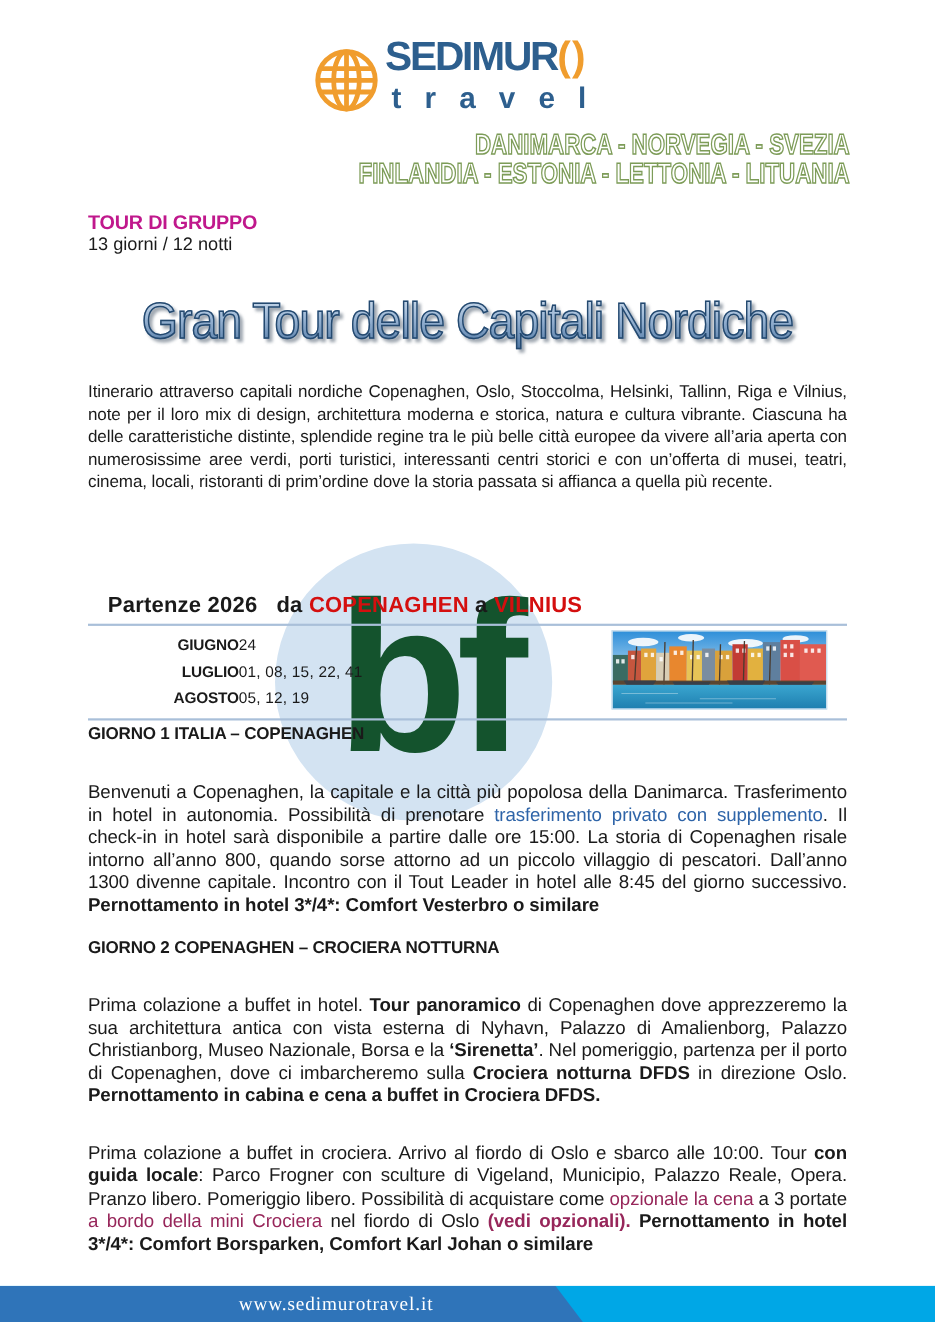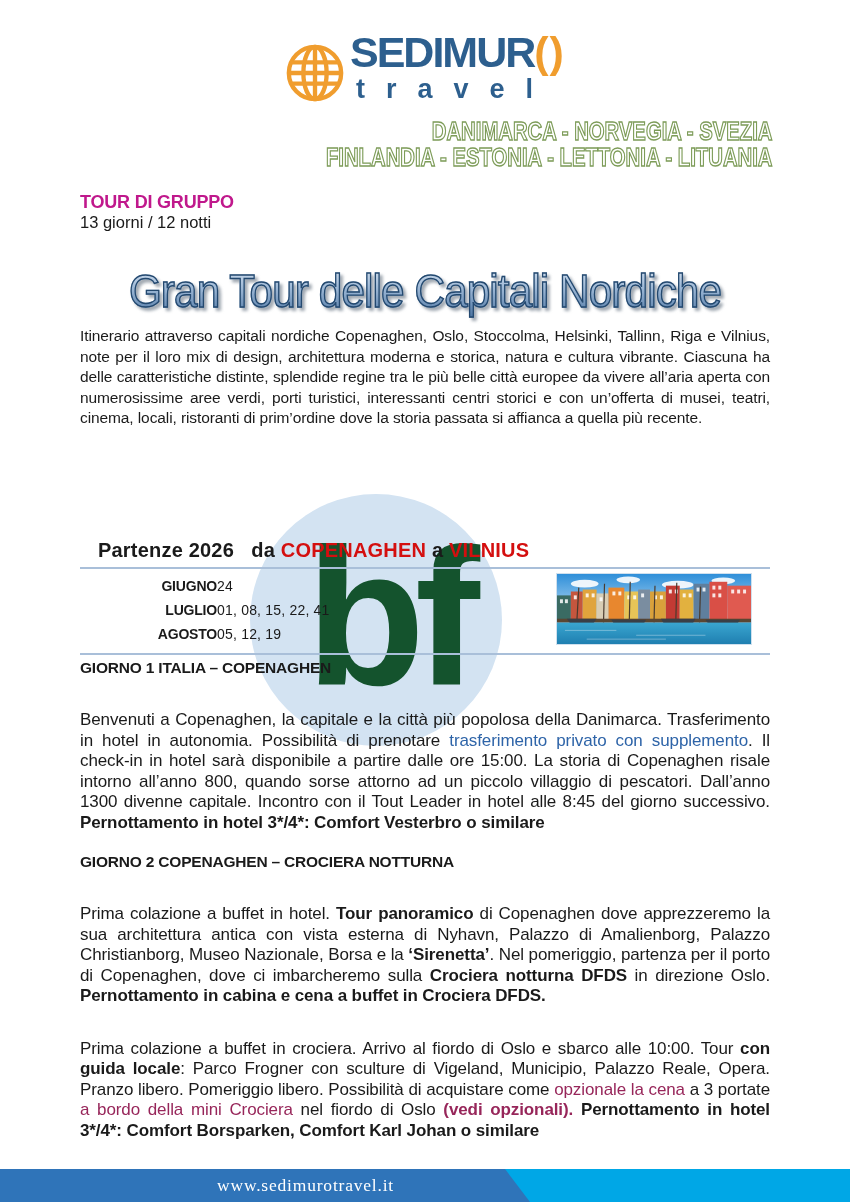--- a/index.html
+++ b/index.html
@@ -12,21 +12,21 @@
   *{margin:0;padding:0;box-sizing:border-box;}
   html,body{background:#fff;}
   body{
     width:850px;height:1202px;position:relative;overflow:hidden;
     font-family:"Liberation Sans", sans-serif;color:var(--text);
   }
   
   .logo{position:absolute;top:28px;left:284px;display:flex;align-items:flex-start;gap:4px;}
   .globe{width:62px;height:74px;margin-top:8px;}
   .logo-text{display:flex;flex-direction:column;}
-  .brand{font-size:43px;font-weight:bold;letter-spacing:-2px;color:var(--brand_blue);line-height:48px;}
+  .brand{font-size:37px;font-weight:bold;letter-spacing:-2px;color:var(--brand_blue);line-height:48px;}
   .brand .suffix{color:var(--brand_orange);font-weight:bold;letter-spacing:1px;}
   .subtitle{font-size:27px;font-weight:bold;color:var(--brand_blue);letter-spacing:21px;line-height:30px;margin-top:-2px;padding-left:6px;white-space:nowrap;}
   
   .countries{
     position:absolute;top:118px;right:78px;text-align:right;
     font-weight:bold;font-size:26px;line-height:26px;white-space:nowrap;
     color:#ffffff;-webkit-text-stroke:1.4px var(--countries_green);
     transform:scaleX(0.78);transform-origin:100% 0;
   }
   
@@ -37,21 +37,21 @@
     position:absolute;top:264px;left:0;width:850px;text-align:center;
     font-size:46px;font-weight:normal;letter-spacing:-1px;white-space:nowrap;
     background:linear-gradient(180deg,var(--title_grad_top) 0%,var(--title_grad_mid) 45%,var(--title_grad_bottom) 100%);
     -webkit-background-clip:text;background-clip:text;color:transparent;
     -webkit-text-stroke:1.4px var(--title_stroke);
     transform:scaleX(0.92);transform-origin:50% 0;
     filter:drop-shadow(3px 3px 1.5px rgba(130,140,152,0.75));
   }
   
   .intro{
-    position:absolute;top:326px;left:80px;width:690px;
+    position:absolute;top:347px;left:80px;width:690px;
     font-size:15.5px;line-height:20.5px;text-align:justify;letter-spacing:-0.1px;
   }
   
   .departures{position:absolute;top:491px;left:80px;width:690px;z-index:2;}
   .dep-heading{font-size:20px;font-weight:bold;padding-left:18px;letter-spacing:0.2px;margin-top:48px;}
   .dep-table{margin-top:5px;border-top:2px solid var(--table_line);border-bottom:2px solid var(--table_line);position:relative;padding:5px 0 7px 0;min-height:79px;}
   .dep-row{display:flex;line-height:24px;font-size:14px;text-align:right;}
   .dep-month{width:137px;padding-left:18px;font-weight:bold;letter-spacing:-0.2px;}
   .dep-dates{letter-spacing:0.2px;}
   .dep-photo{position:absolute;left:476px;top:4px;width:196px;height:72px;border:1px solid #cfe0ee;background:#9fcbe8;}

